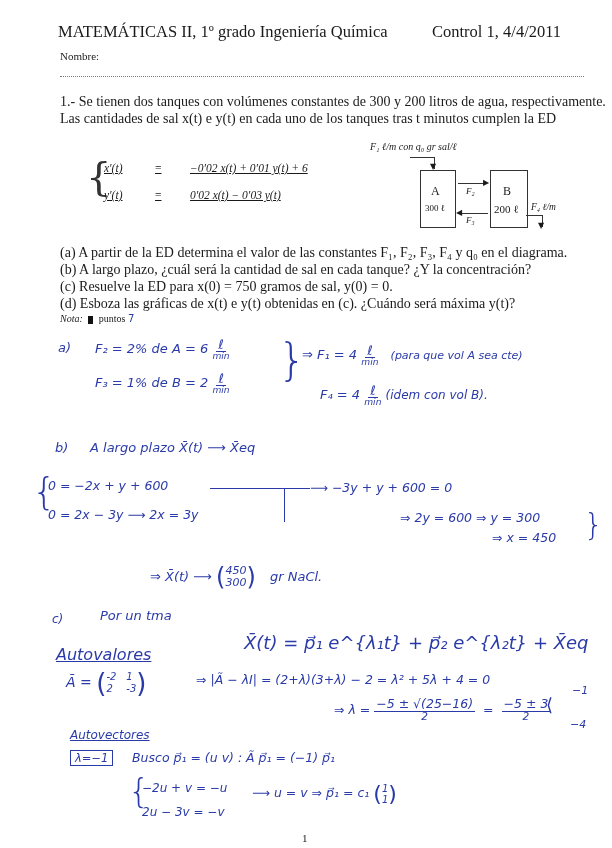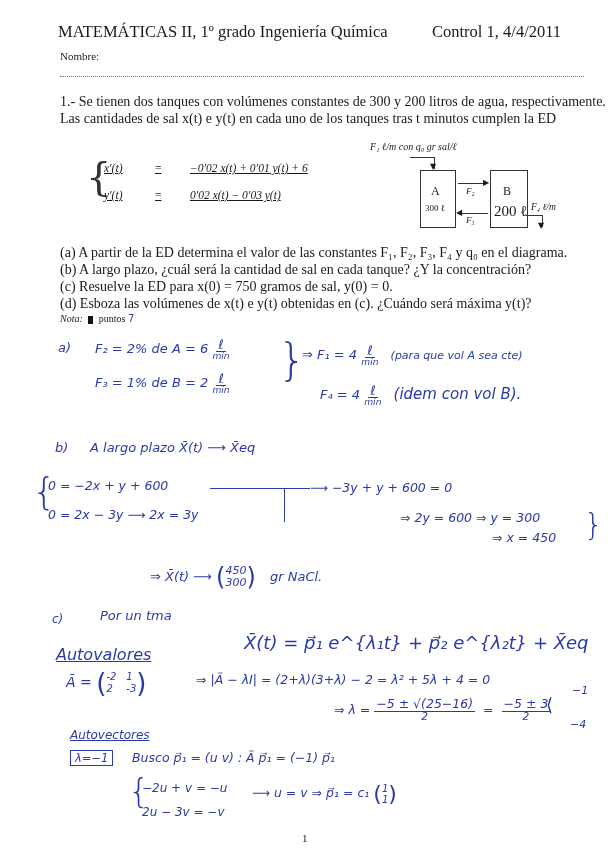--- a/index.html
+++ b/index.html
@@ -49,40 +49,40 @@
   <div class="arrow-line" style="left:410px;top:157px;width:24px;"></div>
   <div class="vline" style="left:434px;top:157px;height:12px;"></div>
   <div class="abs" style="left:430px;top:163px;font-size:8px;line-height:1;">▼</div>
 
   <div class="box" style="left:420px;top:170px;width:34px;height:56px;"></div>
   <div class="abs serif" style="left:431px;top:184px;font-size:12px;">A</div>
   <div class="abs serif" style="left:425px;top:203px;font-size:9px;">300 ℓ</div>
 
   <div class="box" style="left:490px;top:170px;width:36px;height:56px;"></div>
   <div class="abs serif" style="left:503px;top:184px;font-size:12px;">B</div>
-  <div class="abs serif" style="left:494px;top:203px;font-size:15px;">200 ℓ</div>
+  <div class="abs serif" style="left:494px;top:203px;font-size:11px;">200 ℓ</div>
 
   <div class="abs serif" style="left:466px;top:168px;font-size:9px;font-style:italic;margin-top:18px;">F₂</div>
   <div class="arrow-line" style="left:458px;top:183px;width:28px;"></div>
   <div class="abs" style="left:483px;top:178px;font-size:8px;">▶</div>
 
   <div class="arrow-line" style="left:460px;top:213px;width:28px;"></div>
   <div class="abs" style="left:456px;top:208px;font-size:8px;">◀</div>
   <div class="abs serif" style="left:466px;top:215px;font-size:9px;font-style:italic;">F₃</div>
 
   <div class="abs serif" style="left:531px;top:202px;font-size:9.5px;font-style:italic;">F₄ ℓ/m</div>
   <div class="arrow-line" style="left:526px;top:215px;width:16px;"></div>
   <div class="vline" style="left:542px;top:215px;height:12px;"></div>
   <div class="abs" style="left:538px;top:222px;font-size:8px;line-height:1;">▼</div>
 </div>
 
 <div class="abs txt serif" style="left:60px;top:245px;">(a) A partir de la ED determina el valor de las constantes F₁, F₂, F₃, F₄ y q₀ en el diagrama.</div>
 <div class="abs txt serif" style="left:60px;top:262px;">(b) A largo plazo, ¿cuál será la cantidad de sal en cada tanque? ¿Y la concentración?</div>
 <div class="abs txt serif" style="left:60px;top:279px;">(c) Resuelve la ED para x(0) = 750 gramos de sal, y(0) = 0.</div>
-<div class="abs txt serif" style="left:60px;top:296px;">(d) Esboza las volúmenes de x(t) e y(t) obtenidas en (c). ¿Cuándo será máxima y(t)?</div>
+<div class="abs txt serif" style="left:60px;top:296px;">(d) Esboza las gráficas de x(t) e y(t) obtenidas en (c). ¿Cuándo será máxima y(t)?</div>
 <div class="abs serif" style="left:60px;top:313px;font-size:10px;">
   <i>Nota:</i>
   <span style="display:inline-block;width:5px;height:8px;background:#111;margin:0 3px;vertical-align:middle;"></span>
   <span>puntos</span>
   <span style="color:#2a3aa8;font-family:'DejaVu Sans',sans-serif;">7</span>
 </div>
 
 <div class="abs hw" style="left:58px;top:340px;font-size:13px;">a)</div>
 <div class="abs hw" style="left:95px;top:338px;font-size:13px;">
   <span>F₂ = 2% de A = 6</span>
@@ -106,21 +106,21 @@
       <span class="d">min</span>
     </span>
   <span style="font-size:11px;margin-left:8px;">(para que vol A sea cte)</span>
 </div>
 <div class="abs hw" style="left:320px;top:384px;font-size:13px;">
   <span>F₄ = 4</span>
   <span class="frac">
       <span class="n">ℓ</span>
       <span class="d">min</span>
     </span>
-  <span style="font-size:15px;margin-left:8px;">(idem con vol B).</span>
+  <span style="font-size:12px;">(idem con vol B).</span>
 </div>
 
 <div class="abs hw" style="left:55px;top:440px;font-size:13px;">b)</div>
 <div class="abs hw" style="left:90px;top:440px;font-size:13px;">A largo plazo  X̄(t) ⟶ X̄eq</div>
 <div class="abs hw" style="left:32px;top:472px;font-size:38px;line-height:1;font-weight:100;font-style:normal;">{</div>
 <div class="abs hw" style="left:48px;top:478px;font-size:12.5px;">0 = −2x + y + 600</div>
 <div class="abs hw" style="left:48px;top:507px;font-size:12.5px;">0 = 2x − 3y ⟶ 2x = 3y</div>
 <div class="hwline" style="left:210px;top:488px;width:100px;"></div>
 <div class="hwvline" style="left:284px;top:488px;height:34px;"></div>
 <div class="abs hw" style="left:310px;top:480px;font-size:12.5px;">⟶ −3y + y + 600 = 0</div>

